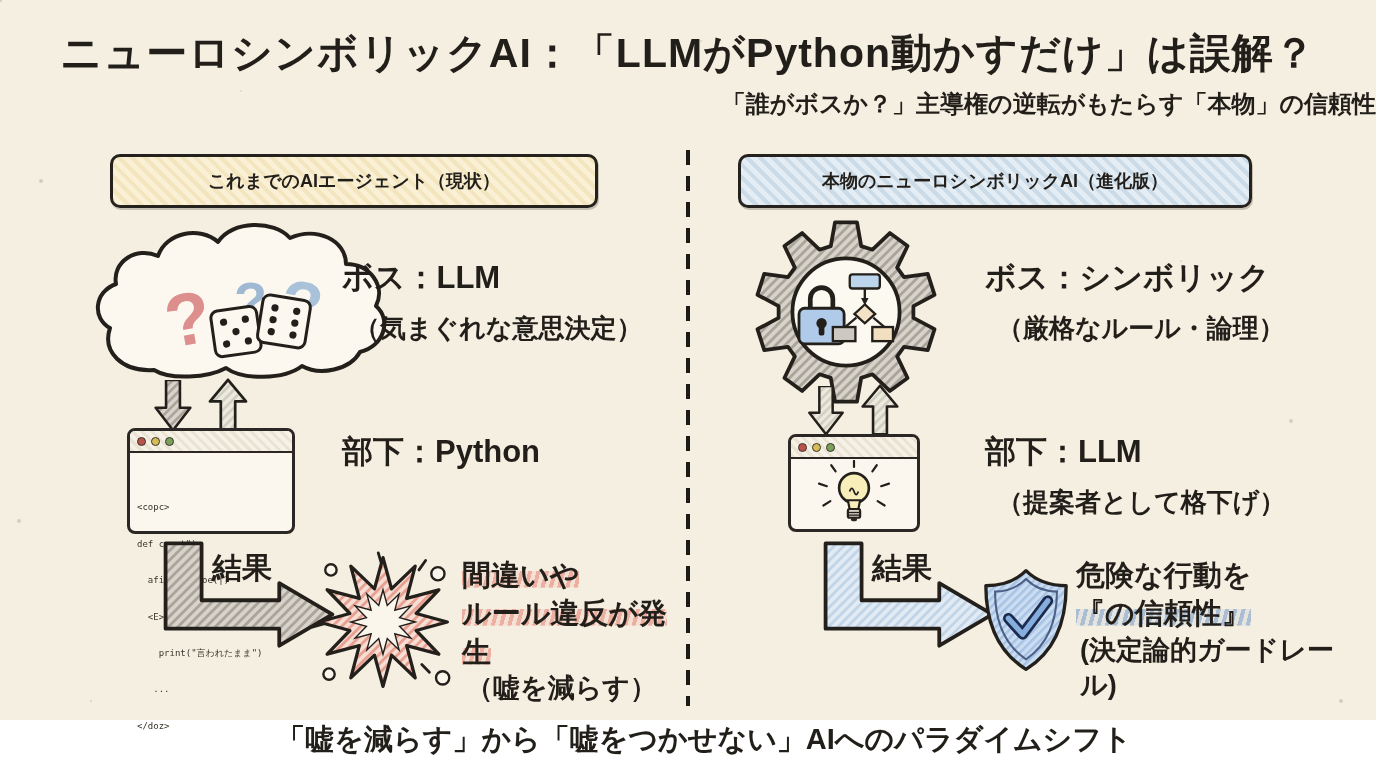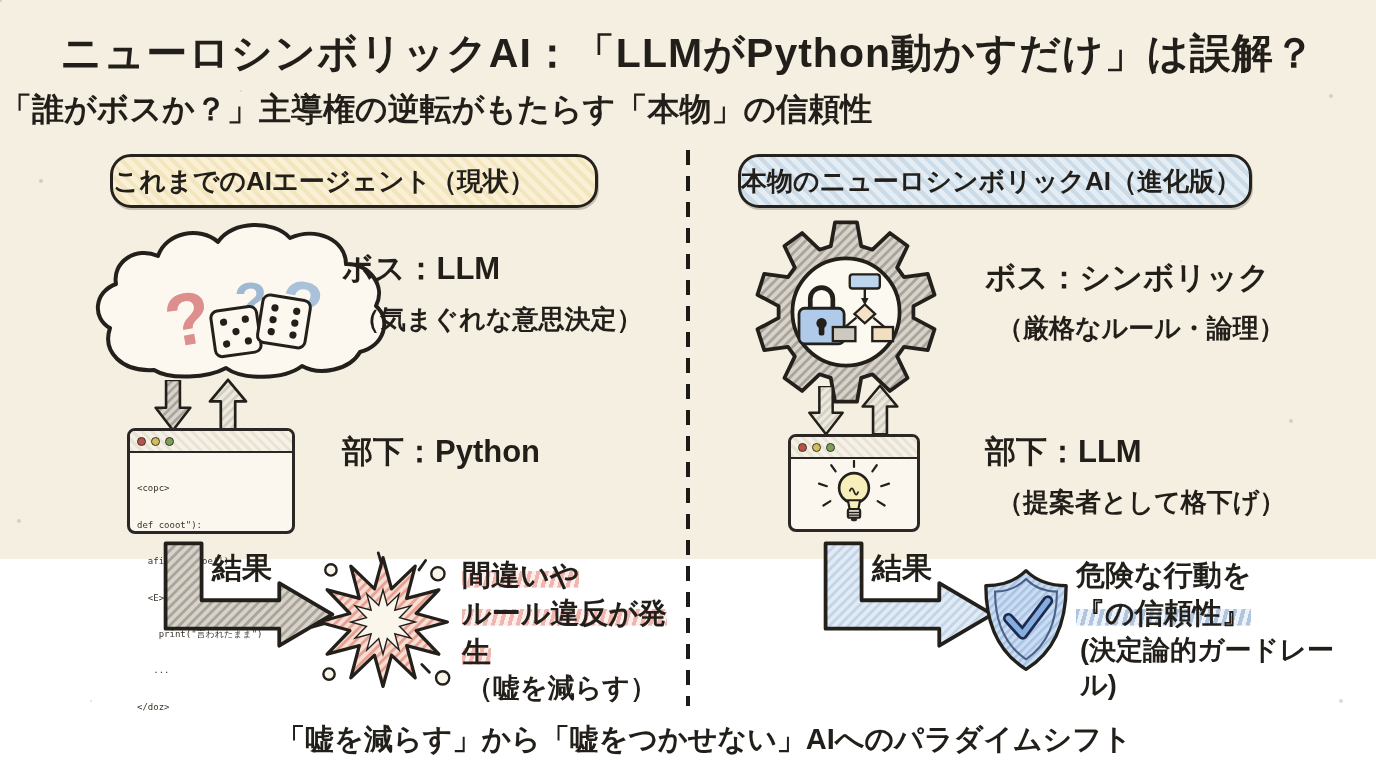--- a/index.html
+++ b/index.html
@@ -1,32 +1,32 @@
 <!DOCTYPE html>
 <html><head>
 <meta charset="utf-8">
 <style>
   html,body{margin:0;padding:0;}
   body{width:1376px;height:768px;overflow:hidden;
        font-family:"Liberation Sans","DejaVu Sans",sans-serif;color:#221f1a;}
-  #canvas{position:relative;width:1376px;height:559px;background:#f5efe2;}
+  #canvas{position:relative;width:1376px;height:720px;background:#f5efe2;}
   .abs{position:absolute;}
   .speckles{left:0;top:0;width:2px;height:2px;border-radius:50%;background:rgba(95,85,60,.28);
     box-shadow:40px 180px 0 1px rgba(95,85,60,.22),1330px 95px 0 1px rgba(95,85,60,.2),
     18px 520px 0 1px rgba(95,85,60,.2),700px 40px 0 0 rgba(95,85,60,.18),
     1290px 420px 0 1px rgba(95,85,60,.2),1340px 700px 0 1px rgba(95,85,60,.22),
     90px 700px 0 0 rgba(95,85,60,.2),660px 740px 0 0 rgba(95,85,60,.18),
     1180px 260px 0 0 rgba(95,85,60,.15),240px 90px 0 0 rgba(95,85,60,.15);}
   .title{left:0;top:26px;width:1376px;text-align:center;font-size:41px;font-weight:900;letter-spacing:1px;}
-  .subtitle{left:0;top:88px;width:1376px;text-align:left;font-size:32px;font-weight:800;}
+  .subtitle{left:0;top:88px;width:1376px;text-align:right;font-size:24px;font-weight:800;}
   .footer{left:16px;top:720px;width:1376px;text-align:center;font-size:29px;font-weight:800;}
   .divider{left:686px;top:150px;width:3.5px;height:556px;
     background:repeating-linear-gradient(#1c1a17 0 15px,transparent 15px 26px);}
-  .hdr{height:48px;border:3px solid #25221e;border-radius:21px;display:flex;align-items:center;
-    font-size:26px;font-weight:800;box-shadow:1px 2px 0 rgba(60,50,30,.25);}
+  .hdr{height:48px;border:3px solid #25221e;border-radius:10px;display:flex;align-items:center;
+    justify-content:center;font-size:18px;font-weight:800;box-shadow:1px 2px 0 rgba(60,50,30,.25);}
   .hdr-left{left:110px;top:154px;width:482px;
     background:repeating-linear-gradient(45deg,#f3e6bf 0 4px,#f9f0d6 4px 9px);}
   .hdr-right{left:738px;top:154px;width:508px;
     background:repeating-linear-gradient(45deg,#ccdbe8 0 4px,#e4edf4 4px 9px);}
   .pair-title{font-size:31px;font-weight:800;line-height:1.15;}
   .pair-note{font-size:26px;font-weight:800;padding-left:12px;line-height:1.3;margin-top:16px;}
   .result-label{font-size:30px;font-weight:800;}
   .outcome{font-weight:800;line-height:1.32;}
   .outcome .l1,.outcome .l2{font-size:29px;}
   .outcome .l3{font-size:27px;padding-left:4px;}
@@ -34,21 +34,21 @@
     background-repeat:no-repeat;background-size:100% 52%;background-position:0 78%;}
   .hl-blue{background-image:repeating-linear-gradient(105deg,rgba(110,150,200,.55) 0 4px,rgba(110,150,200,.12) 4px 8px);
     background-repeat:no-repeat;background-size:100% 52%;background-position:0 78%;}
   .win{background:#fbf7ee;border:3px solid #2a2724;border-radius:8px;box-sizing:border-box;}
   .win-bar{height:20px;border-bottom:2.5px solid #2a2724;border-radius:5px 5px 0 0;
     background:repeating-linear-gradient(45deg,#eae3d4 0 3px,#f6f1e6 3px 7px);
     display:flex;align-items:center;gap:5px;padding-left:7px;}
   .dot{width:9px;height:9px;border-radius:50%;border:1.5px solid #3a352e;box-sizing:border-box;}
   .dot-r{background:#b8524a;} .dot-y{background:#d4bd55;} .dot-g{background:#7aa05a;}
   .code-body{padding:5px 7px;font-family:"DejaVu Sans Mono","Liberation Mono",monospace;
-    font-size:9px;line-height:1.35;color:#383329;white-space:pre;}
+    font-size:9px;line-height:1.35;color:#383329;white-space:pre;margin-top:19px;}
   svg{display:block;}
 </style>
 </head>
 <body>
 
 <svg width="0" height="0" style="position:absolute" aria-hidden="true">
   <defs>
     <pattern id="pGray" width="7" height="7" patternTransform="rotate(45)" patternUnits="userSpaceOnUse">
       <rect width="7" height="7" fill="#d7d3ca"></rect>
         <rect width="3" height="7" fill="#aaa49a"></rect>
@@ -130,21 +130,21 @@
       <div>&lt;copc&gt;</div>
       <div>def cooot"):</div>
       <div>  afic = vcooe(|)</div>
       <div>  &lt;E&gt;</div>
       <div>    print("言われたまま")</div>
       <div>   ...</div>
       <div>&lt;/doz&gt;</div>
     </div>
   </div>
 
-  <div class="abs" style="left:342px;top:251px">
+  <div class="abs" style="left:342px;top:260px">
     <div class="pair-title">ボス：LLM</div>
     <div class="pair-note">（気まぐれな意思決定）</div>
   </div>
   <div class="abs" style="left:342px;top:434px">
     <div class="pair-title">部下：Python</div>
   </div>
 
   <svg class="abs" style="left:158px;top:540px" width="180" height="112" viewBox="0 0 190 115">
     <path d="M8,2 H46 V62 H128 V44 L184,77 L128,110 V92 H8 Z" fill="url(#pGray)" stroke="#23201c" stroke-width="4" stroke-linejoin="round"></path>
   </svg>

